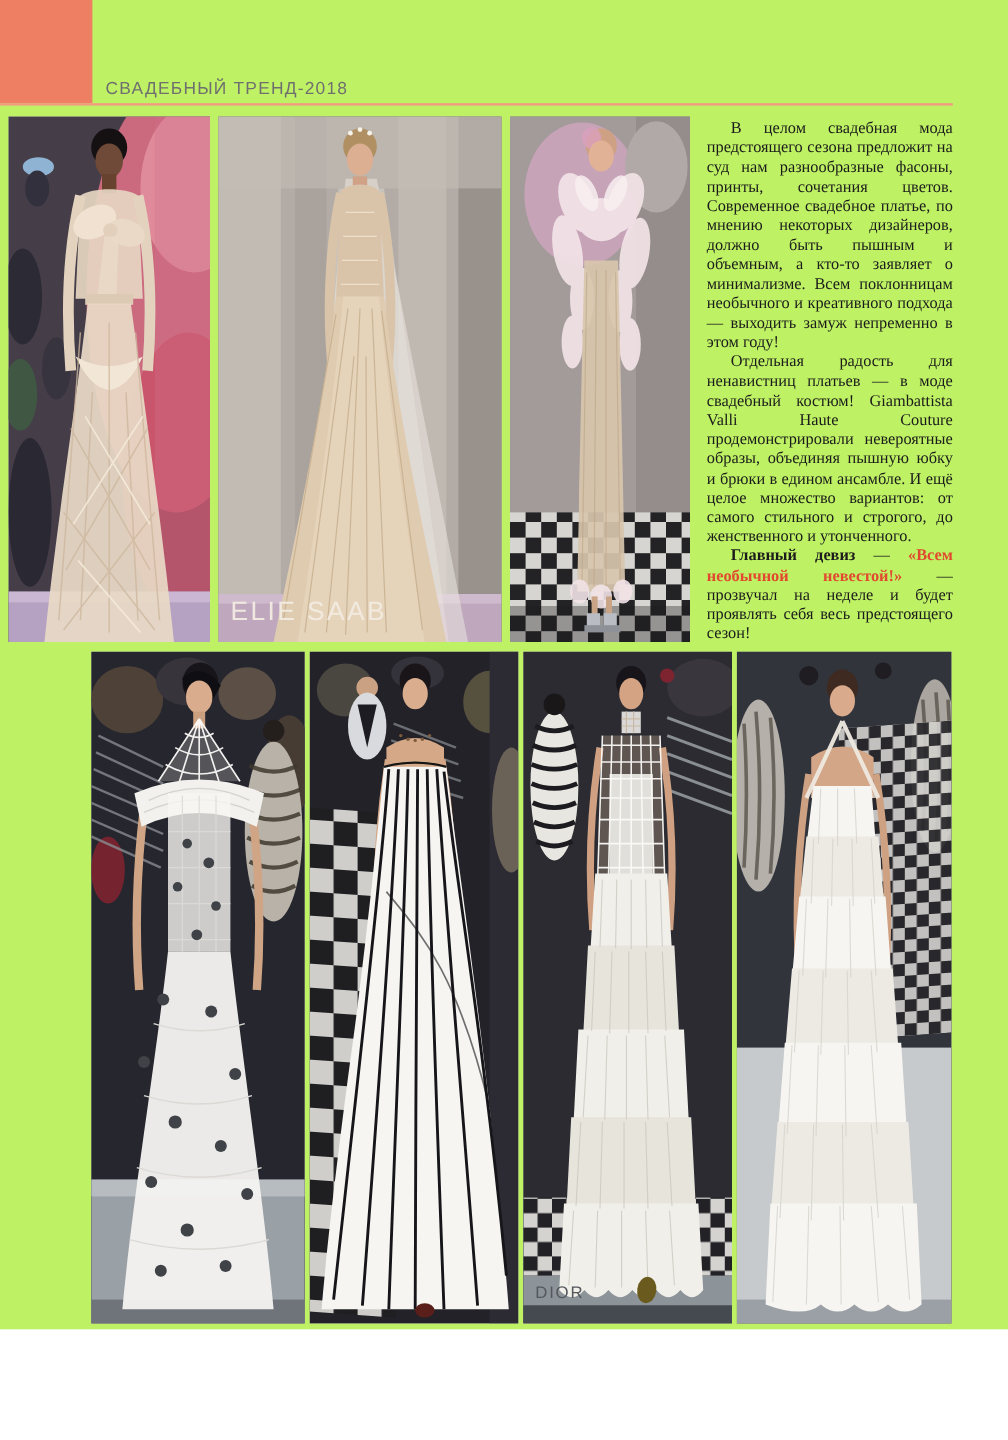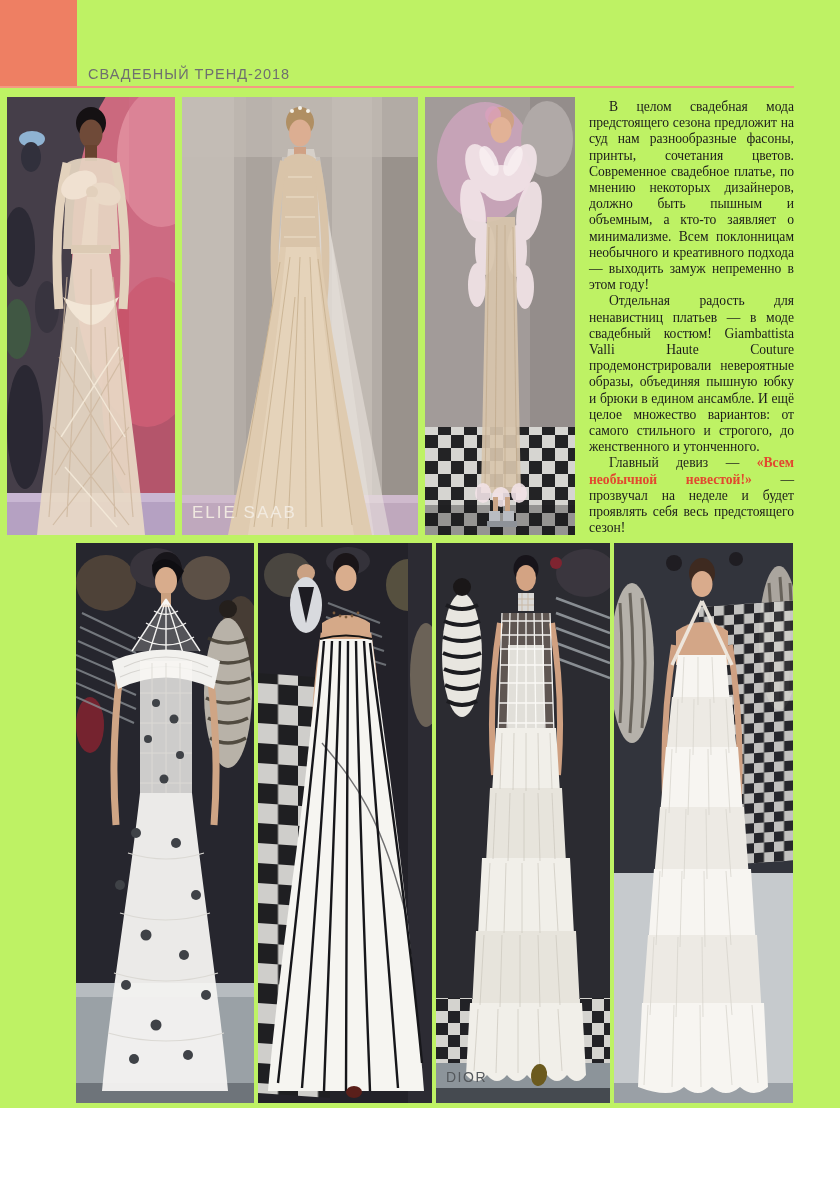--- a/index.html
+++ b/index.html
@@ -21,30 +21,30 @@
   .photo-1 { left:7px;   top:97px;  width:168px; height:438px; }
   .photo-2 { left:182px; top:97px;  width:236px; height:438px; }
   .photo-3 { left:425px; top:97px;  width:150px; height:438px; }
   .photo-a { left:76px;  top:543px; width:178px; height:560px; }
   .photo-b { left:258px; top:543px; width:174px; height:560px; }
   .photo-c { left:436px; top:543px; width:174px; height:560px; }
   .photo-d { left:614px; top:543px; width:179px; height:560px; }
   .brand-label {
     position:absolute; font-family:"Liberation Sans", sans-serif; white-space:nowrap;
   }
-  .elie-label { left:10px; bottom:12px; font-size:17px; letter-spacing:2px; color:var(--c-elie_label,#f3ece2); opacity:.95; }
+  .elie-label { left:10px; bottom:12px; font-size:22px; letter-spacing:2px; color:var(--c-elie_label,#f3ece2); opacity:.95; }
   .dior-label { left:10px; bottom:18px; font-size:14px; letter-spacing:1.5px; color:var(--c-dior_label,#54585c); }
   
   .text-col {
     position:absolute; left:589px; top:99px; width:205px;
     color:var(--c-body_text,#1b1b1b); font-size:13.6px; line-height:16.2px;
     text-align:justify; text-justify:inter-word;
   }
   .text-col p { margin:0; text-indent:20px; }
-  .lead-bold { font-weight:normal; }
+  .lead-bold { font-weight:bold; }
   .motto { font-weight:bold; color:var(--c-motto_red,#e2482f); }
   
   .footer {
     position:absolute; left:76px; top:1112px;
     font-family:"Liberation Sans", sans-serif; color:var(--c-footer_gray,#5f5f5f);
   }
   .page-number { font-size:15px; }
   .footer-credit { font-size:10px; font-style:italic; margin-left:15px; letter-spacing:.4px; }
 </style>
 </head>

